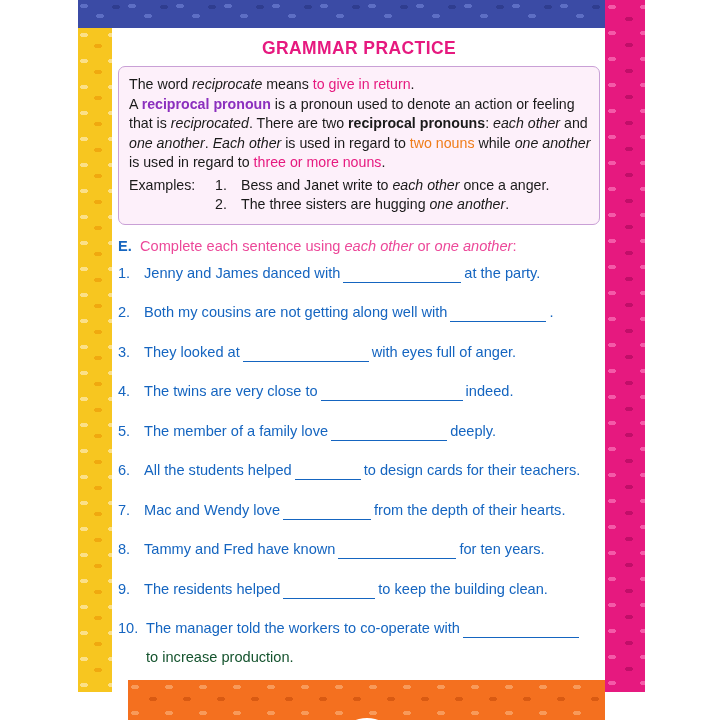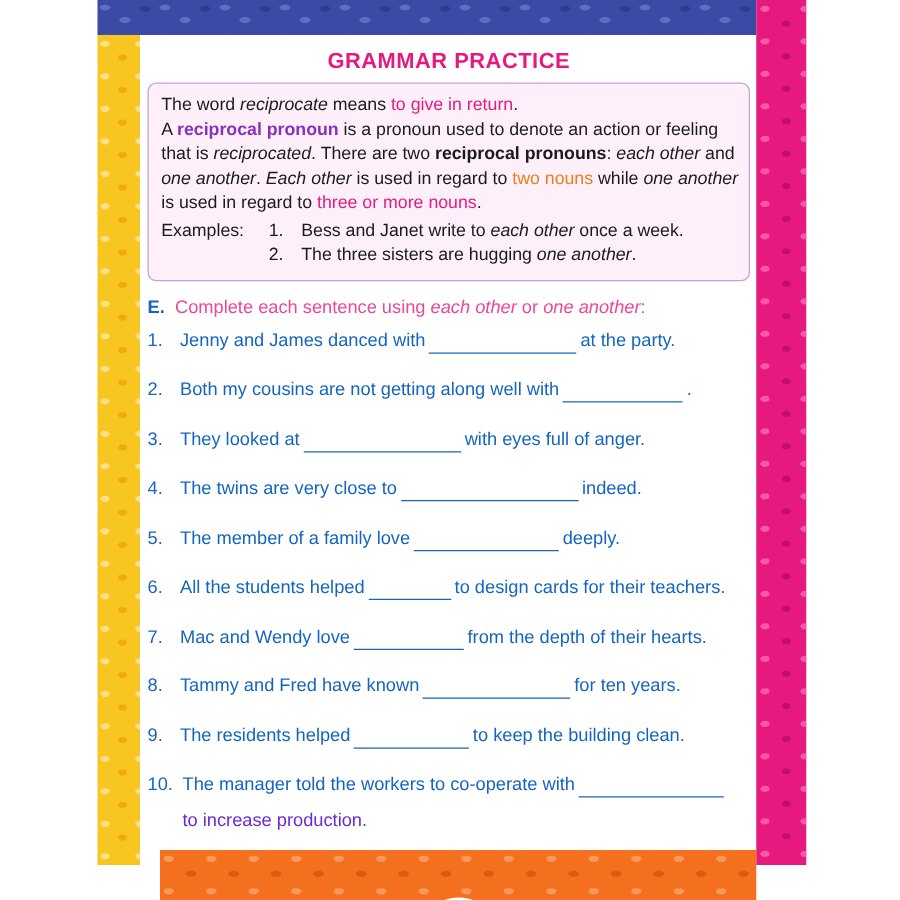--- a/index.html
+++ b/index.html
@@ -185,21 +185,21 @@
   }
   .blank {
     display: inline-block;
     border-bottom: 1.4px solid #1565c0;
     vertical-align: bottom;
     margin: 0 3px;
     height: 13px;
   }
   .q-cont {
     margin-left: 28px;
-    color: #6d28d9;
+    color: #14532d;
     margin-top: -9px;
   }
 </style>
 </head>
 <body>
 
 <div class="page">
 
   <div class="top-band"></div>
   <div class="left-band"></div>
@@ -217,21 +217,21 @@
       </p>
       <p>
         <span>A </span><span class="bd purple">reciprocal pronoun</span><span> is a pronoun used to denote an action or feeling that is </span><span class="it">reciprocated</span><span>. There are two </span><span class="bd">reciprocal pronouns</span><span>: </span><span class="it">each other</span><span> and </span><span class="it">one another</span><span>. </span><span class="it">Each other</span><span> is used in regard to </span><span class="orange">two nouns</span><span> while </span><span class="it">one another</span><span> is used in regard to </span><span class="pink">three or more nouns</span><span>.</span>
       </p>
 
       <div class="examples">
         <div class="examples-label">Examples:</div>
         <div class="examples-list">
           <div class="example-row">
             <span class="example-num">1.</span>
-            <span><span>Bess and Janet write to </span><span class="it">each other</span><span> once a week.</span></span>
+            <span><span>Bess and Janet write to </span><span class="it">each other</span><span> once a anger.</span></span>
           </div>
           <div class="example-row">
             <span class="example-num">2.</span>
             <span><span>The three sisters are hugging </span><span class="it">one another</span><span>.</span></span>
           </div>
         </div>
       </div>
     </div>
 
     <div class="exercise">

